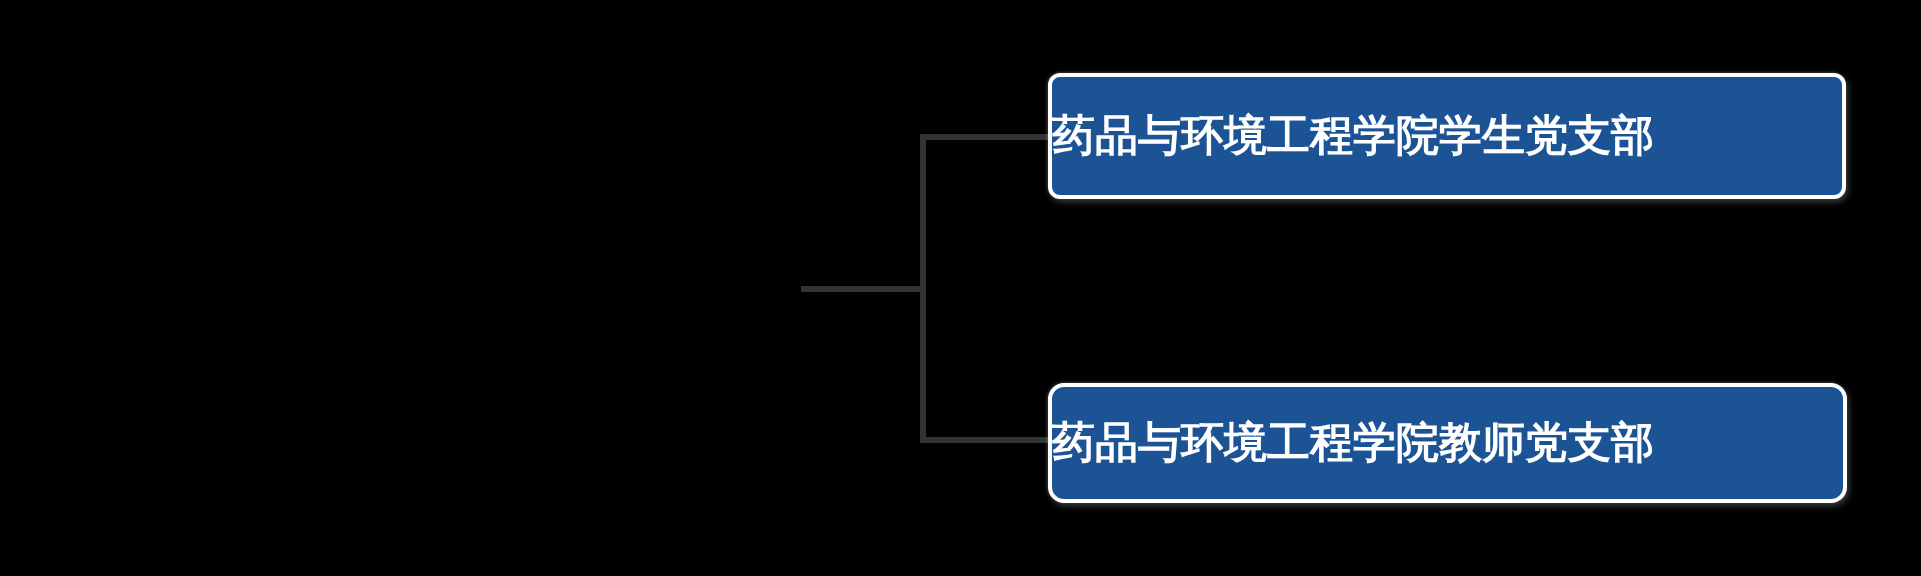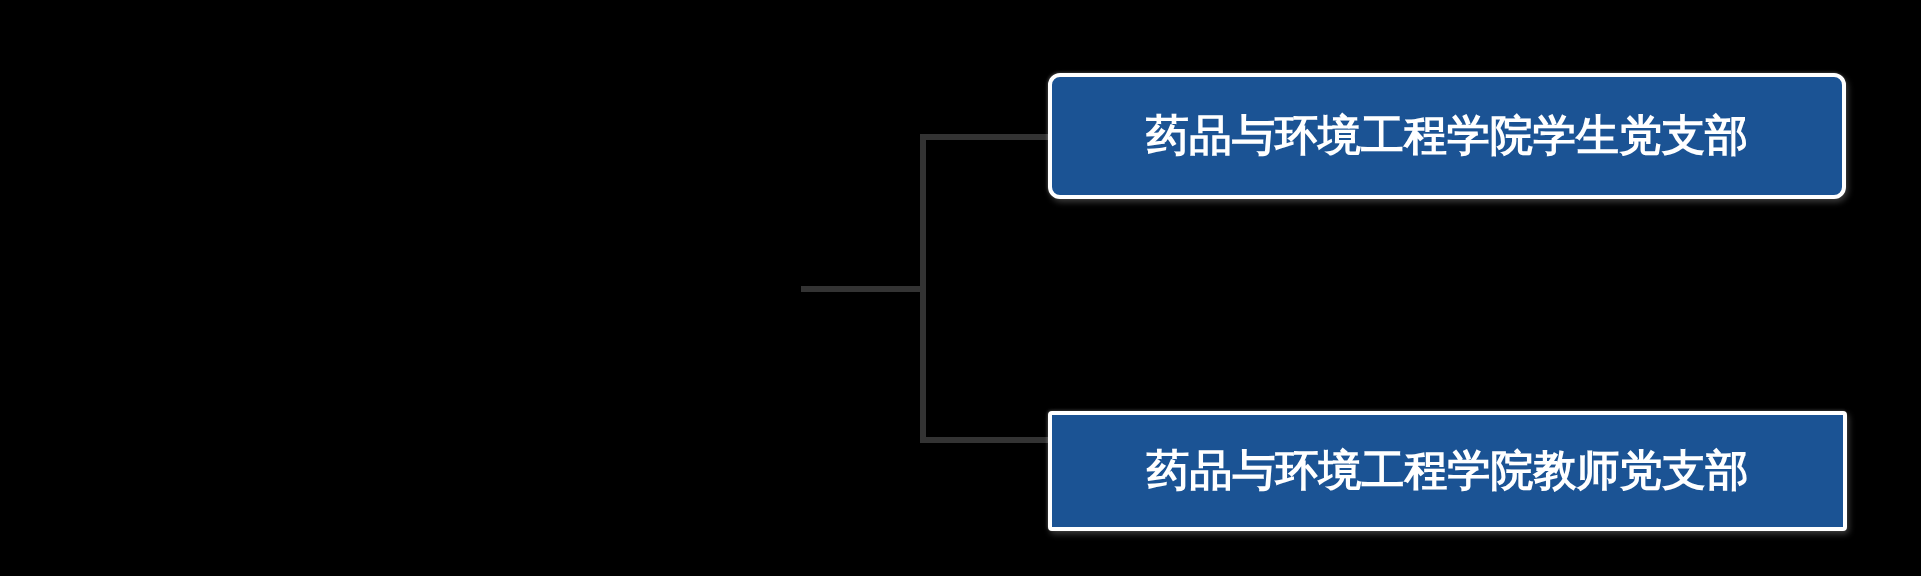--- a/index.html
+++ b/index.html
@@ -16,21 +16,21 @@
     font-family: "DejaVu Sans", "Liberation Sans", sans-serif;
   }
   .node {
     position: absolute;
     box-sizing: border-box;
     background: var(--node-fill, #1b5394);
     border: 5px solid var(--node-border, #ffffff);
     border-radius: 14px;
     display: flex;
     align-items: center;
-    justify-content: center;
+    justify-content: flex-start;
     color: var(--node-text, #ffffff);
     font-weight: bold;
     text-align: center;
     box-shadow: 2px 3px 6px rgba(200,200,200,0.30), -1px -1px 3px rgba(255,255,255,0.18);
     cursor: default;
     white-space: nowrap;
   }
   .node-root {
     left: 73px;
     top: 215px;
@@ -46,23 +46,22 @@
     border-width: 4px;
     border-radius: 12px;
     font-size: 43px;
   }
   .node-child-bottom {
     left: 1048px;
     top: 383px;
     width: 799px;
     height: 120px;
     border-width: 4px;
-    border-radius: 4px;
+    border-radius: 16px;
     font-size: 43px;
-    margin-top: 28px;
   }
   .connector {
     position: absolute;
     background: var(--connector, #333333);
   }
   .connector-root-stem {
     left: 801px;
     top: 286px;
     width: 122px;
     height: 6px;

